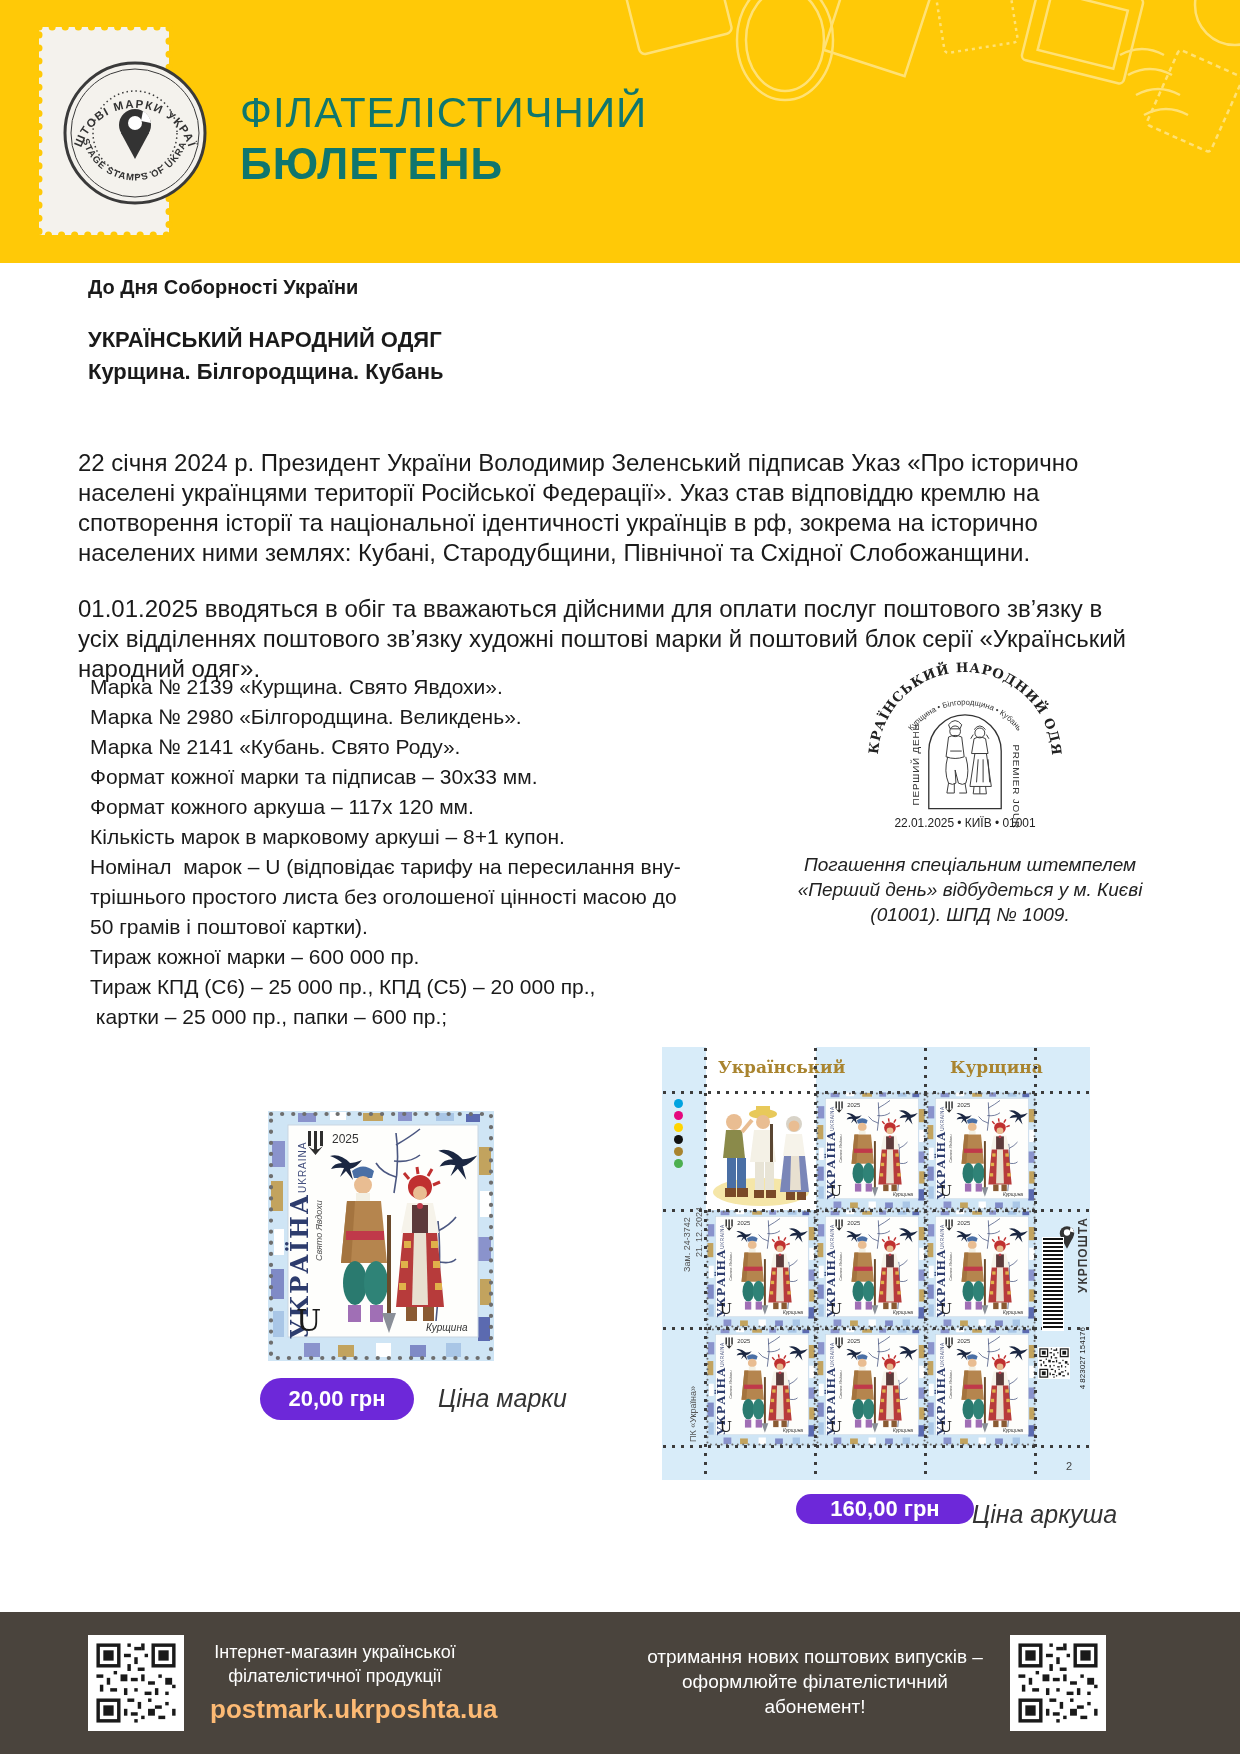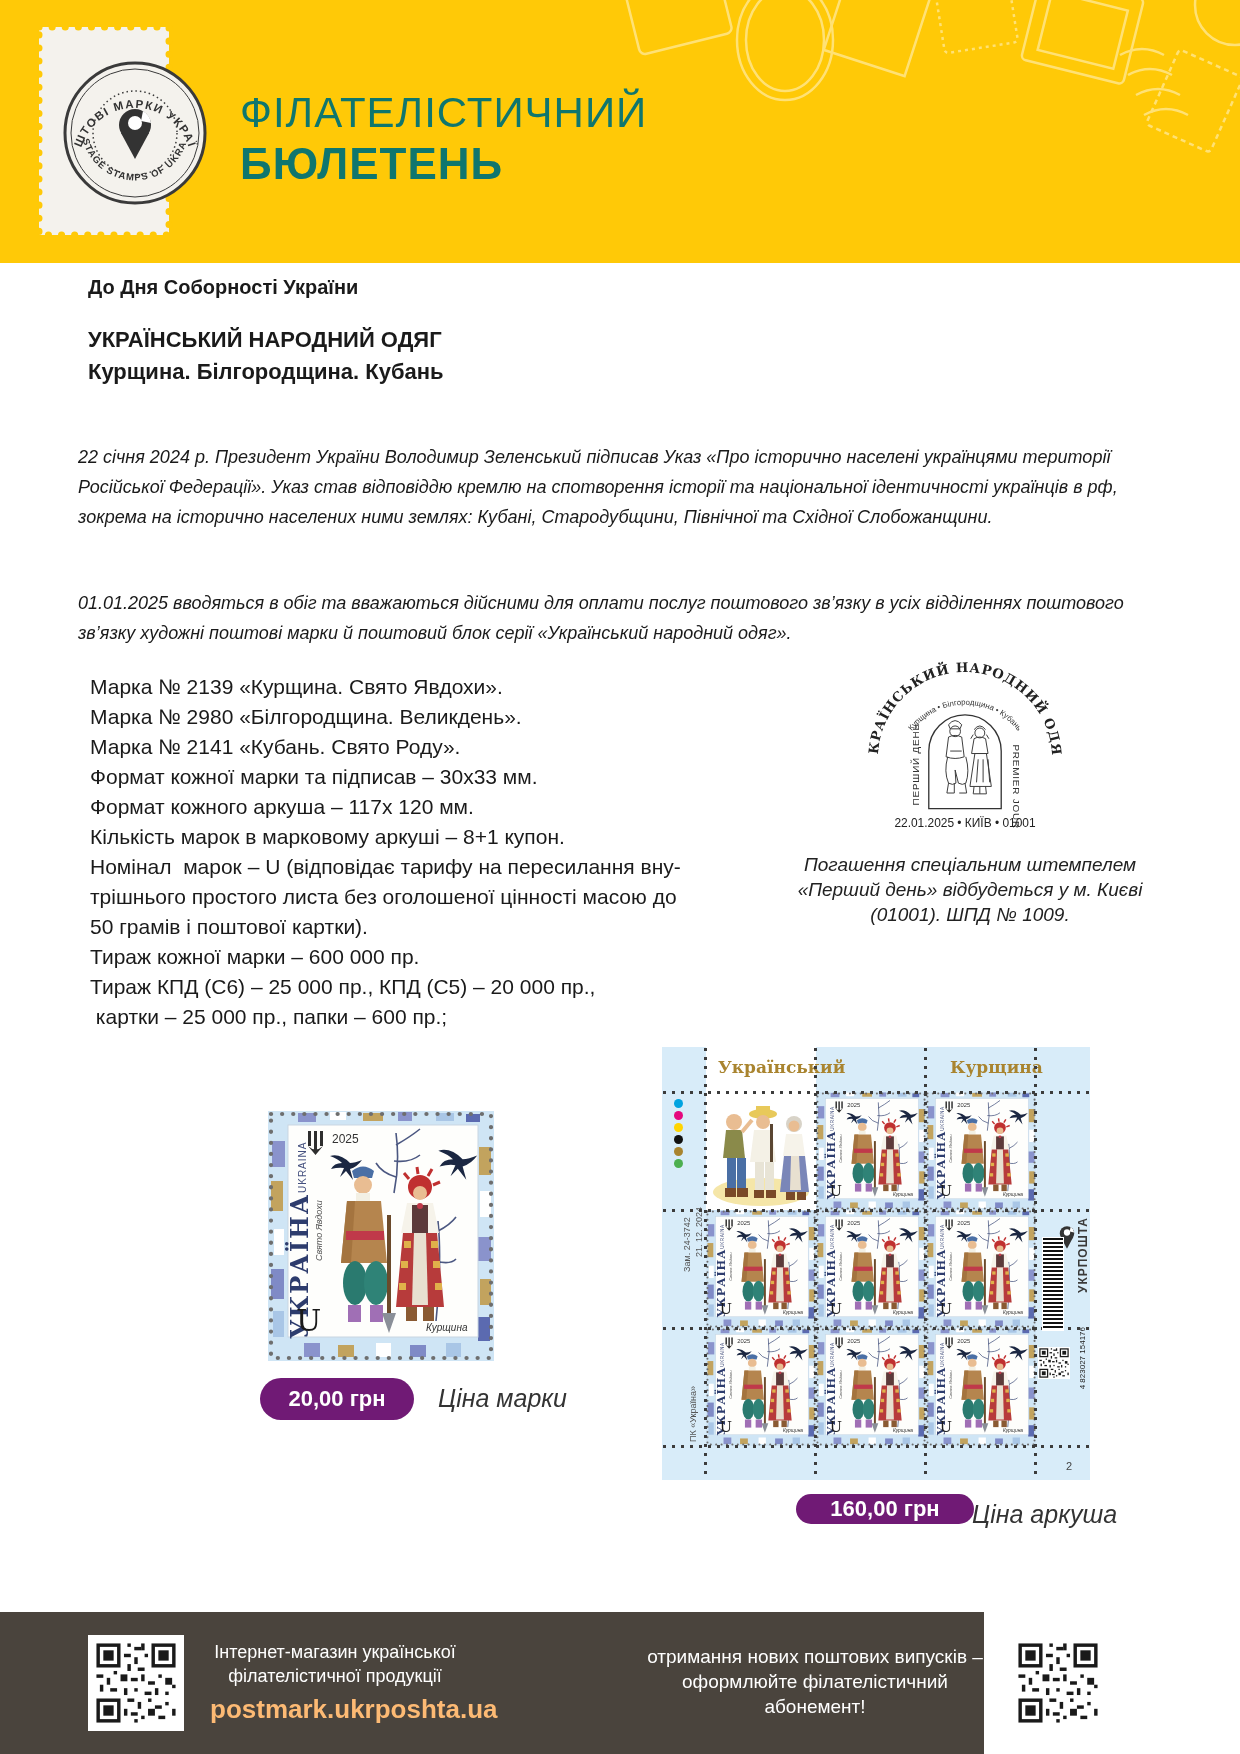--- a/index.html
+++ b/index.html
@@ -10,34 +10,34 @@
   .masthead{position:absolute;left:0;top:0;width:1240px;height:263px;background:#FFC907;}
   .decor{position:absolute;right:0;top:0;}
   .logo-stamp{position:absolute;left:37px;top:25px;}
   .masthead-title{position:absolute;left:240px;top:88px;color:#0f766e;letter-spacing:1px;}
   .mt1{font-size:42px;font-weight:500;line-height:50px;}
   .mt2{font-size:44px;font-weight:800;line-height:52px;}
 
   
   .kicker{position:absolute;left:88px;top:276px;font-size:20px;font-weight:700;}
   .art-title{position:absolute;left:88px;top:324px;font-size:22px;font-weight:700;line-height:32px;}
-  .para{position:absolute;left:78px;width:1070px;font-size:18px;line-height:30px;font-style:italic;}
+  .para{position:absolute;left:78px;width:1070px;font-size:24px;line-height:30px;}
   .p1{top:424px;}
   .p2{top:570px;}
   .details{position:absolute;left:90px;top:672px;font-size:21px;line-height:30px;}
   .dline{white-space:pre;}
 
   
   .postmark{position:absolute;left:858px;top:644px;}
   .pm-caption{position:absolute;left:790px;top:852px;width:360px;text-align:center;
               font-style:italic;font-size:19px;line-height:25px;color:#222;}
 
   
   .stamp-figure{position:absolute;left:268px;top:1111px;}
-  .pill{position:absolute;background:#701a75;color:#fff;font-weight:700;font-size:22px;
+  .pill{position:absolute;background:#6d28d9;color:#fff;font-weight:700;font-size:22px;
         border-radius:24px;display:flex;align-items:center;justify-content:center;}
   .pill1{left:260px;top:1378px;width:154px;height:42px;}
   .pill2{left:796px;top:1494px;width:178px;height:30px;}
   .price-cap{position:absolute;font-style:italic;font-size:25px;color:#333;}
   .cap1{left:438px;top:1384px;}
   .cap2{left:972px;top:1500px;}
 
   
   .sheet{position:absolute;left:662px;top:1047px;width:428px;height:433px;background:#D8ECF9;}
   .sheet-head-white{position:absolute;left:44px;top:0;width:110px;height:45px;background:#fff;}
@@ -57,21 +57,21 @@
   .brand-v{position:absolute;right:14px;top:170px;font-size:12px;font-weight:800;color:#3a3a3a;
            transform:rotate(-90deg);transform-origin:right top;letter-spacing:1px;white-space:nowrap;}
   .barcode{position:absolute;right:26px;top:190px;width:20px;height:92px;
            background:repeating-linear-gradient(180deg,#111 0 2px,#fff 2px 4px);border:1px solid #fff;}
   .barcode-digits{position:absolute;right:12px;top:280px;font-size:8px;color:#222;
                   transform:rotate(-90deg);transform-origin:right top;white-space:nowrap;}
   .sheet-qr{position:absolute;right:20px;top:300px;width:32px;height:32px;}
   .plate-num{position:absolute;right:18px;bottom:8px;font-size:11px;color:#444;}
 
   
-  .footer{position:absolute;left:0;top:1612px;width:984px;height:142px;background:#4A443D;color:#fff;}
+  .footer{position:absolute;left:0;top:1612px;width:1240px;height:142px;background:#4A443D;color:#fff;}
   .qr-box{position:absolute;width:96px;height:96px;background:#fff;padding:5px;box-sizing:border-box;}
   .qr-left{left:88px;top:23px;}
   .qr-right{left:1010px;top:23px;}
   .shop-block{position:absolute;left:210px;top:28px;width:250px;text-align:center;}
   .shop-line{font-size:18px;line-height:24px;}
   .shop-url{margin-top:6px;font-size:26px;font-weight:800;color:#fdba74;text-decoration:none;display:block;}
   .subscribe-block{position:absolute;left:640px;top:32px;width:350px;text-align:center;font-size:19px;line-height:25px;}
 </style>
 </head>
 <body>

